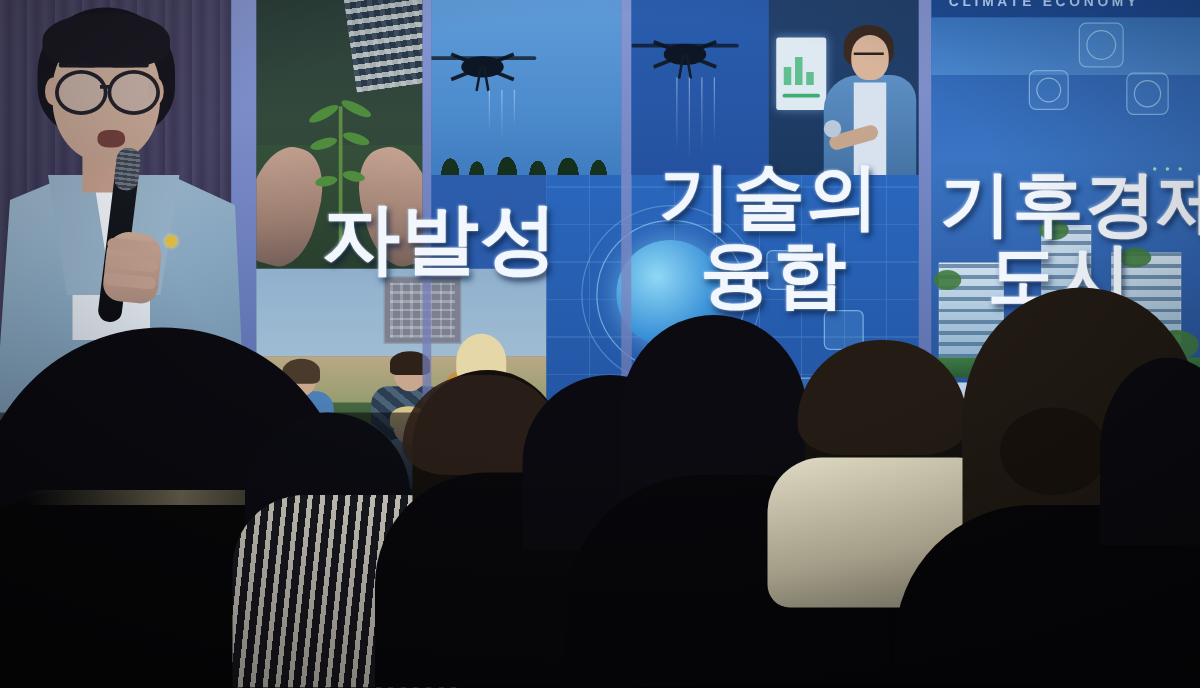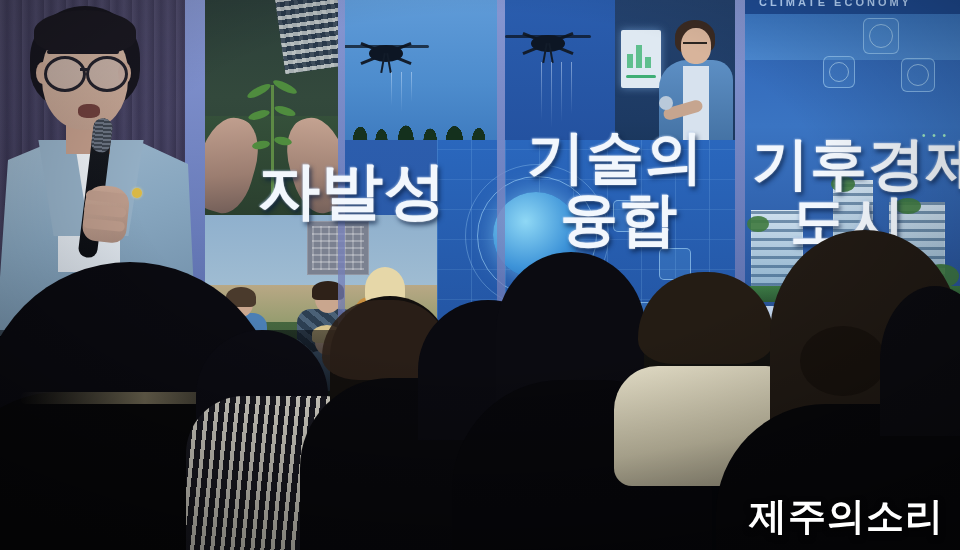--- a/index.html
+++ b/index.html
@@ -518,15 +518,14 @@
        border-radius:50%;background:#18120d;"></div>
   <div class="aud" style="left:716px;top:404px;width:280px;height:160px;
        border-radius:110px 90px 0 0;background:#07070a;"></div>
 
   <div class="aud" style="left:880px;top:286px;width:110px;height:150px;
        background:#0b0b10;"></div>
 
   <div style="position:absolute;inset:0;pointer-events:none;
        background:radial-gradient(ellipse 85% 75% at 50% 34%,rgba(0,0,0,0) 42%,rgba(0,0,0,.45) 100%);"></div>
 
-  <div id="watermark">제주의소리</div>
 
 </div>
 
 </body></html>

